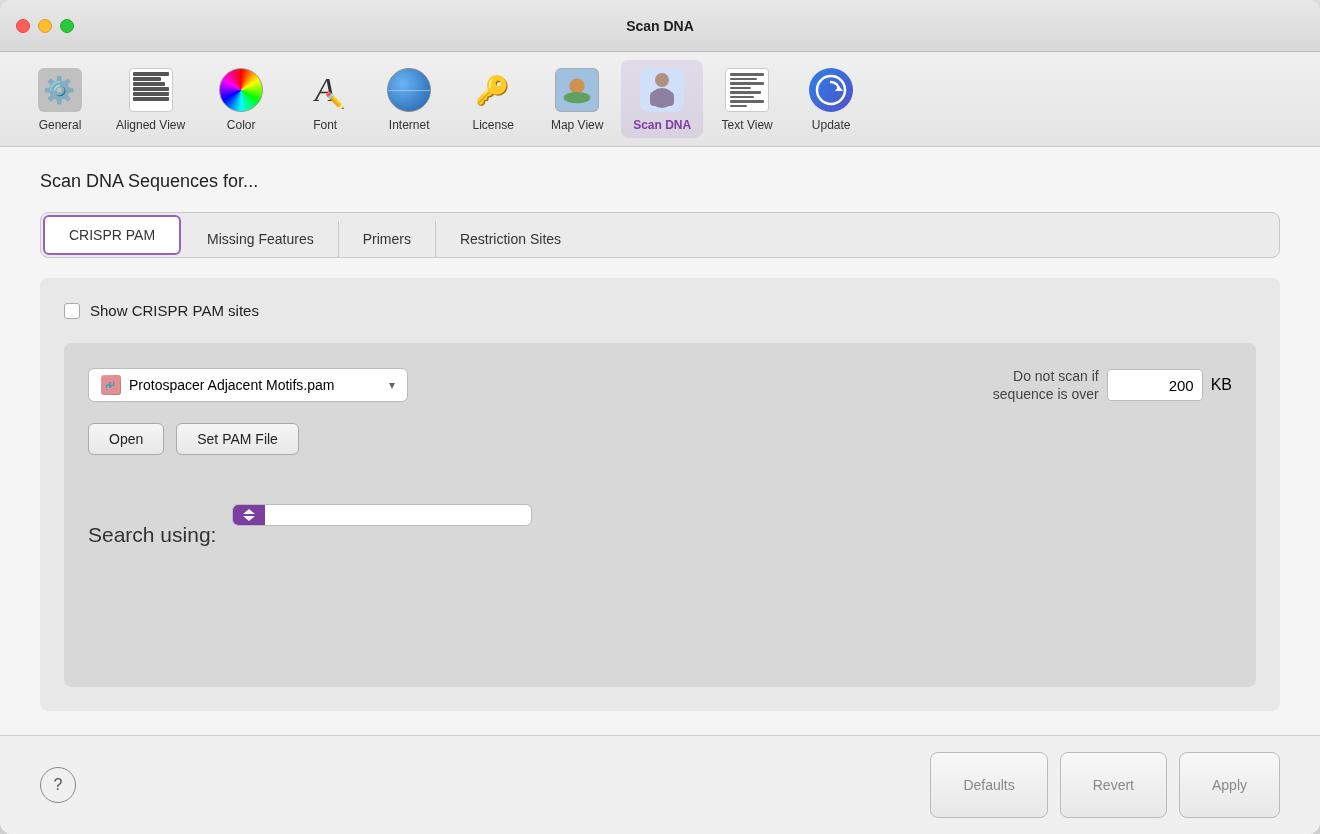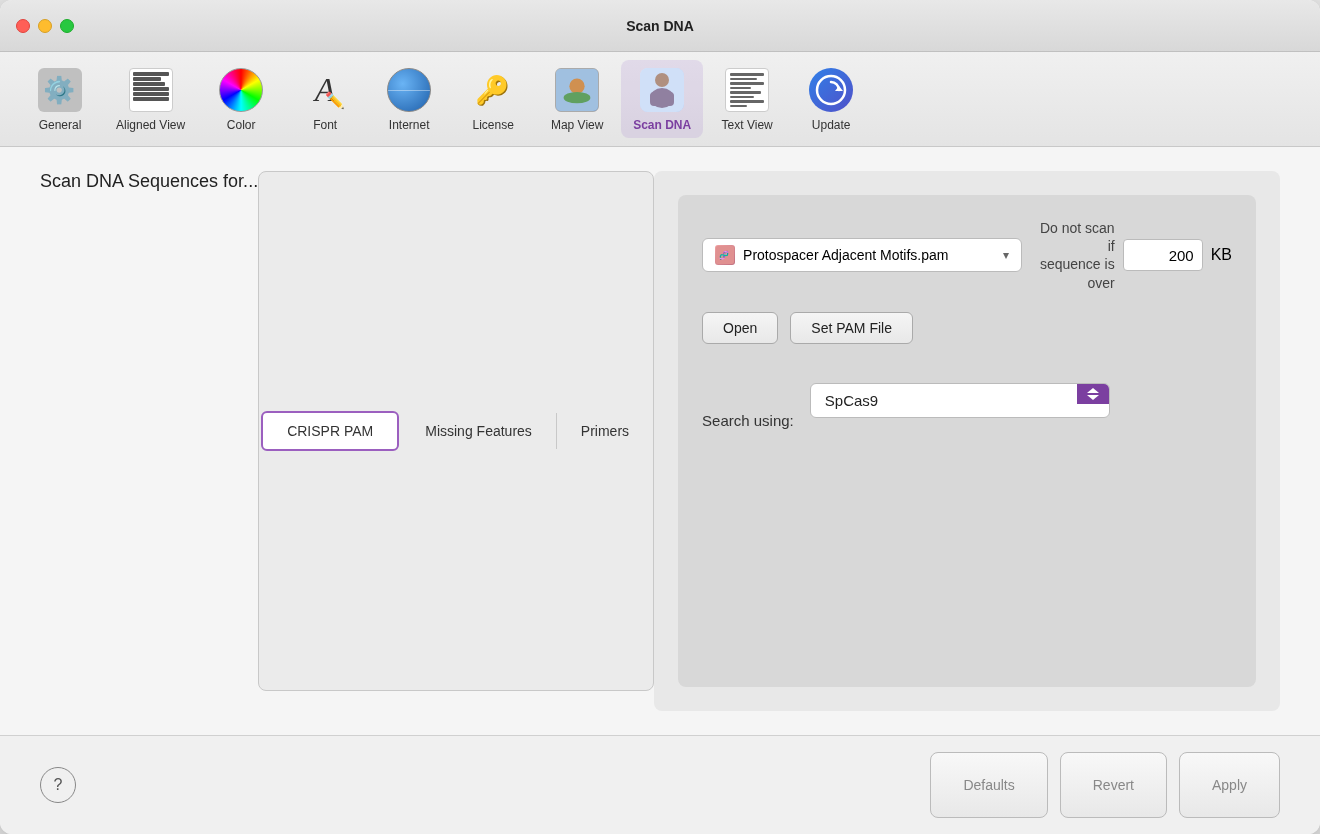--- a/index.html
+++ b/index.html
@@ -123,34 +123,34 @@
     }
 
     .icon-aligned-view .line:nth-child(2) { width: 80%; }
     .icon-aligned-view .line:nth-child(3) { width: 90%; }
 
     
     .content {
       flex: 1;
       padding: 24px 40px;
       display: flex;
-      flex-direction: row;
+      flex-direction: column;
     }
 
     .section-title {
       font-size: 18px;
       font-weight: 400;
       color: #222;
       margin-bottom: 20px;
     }
 
     
     .tab-bar {
       display: flex;
-      align-items: center;
+      align-items: flex-end;
       border: 1px solid #c8c8c8;
       border-radius: 8px;
       overflow: hidden;
       background: #ebebeb;
       margin-bottom: 20px;
     }
 
     .tab {
       padding: 10px 24px;
       font-size: 14px;
@@ -259,21 +259,21 @@
     }
 
     .limit-label {
       font-size: 14px;
       color: #444;
       line-height: 1.3;
       text-align: right;
     }
 
     .limit-input {
-      width: 80px;
+      width: 96px;
       height: 32px;
       border: 1px solid #bbb;
       border-radius: 4px;
       background: white;
       font-size: 15px;
       text-align: right;
       padding: 0 8px;
       outline: none;
     }
 
@@ -299,21 +299,21 @@
     }
 
     .search-row {
       display: flex;
       align-items: center;
       gap: 16px;
       margin-top: 8px;
     }
 
     .search-label {
-      font-size: 15px;
+      font-size: 21px;
       color: #333;
       margin-top: 40px;
     }
 
     .search-select {
       display: flex;
       align-items: center;
       background: white;
       border: 1px solid #bbb;
       border-radius: 6px;
@@ -604,24 +604,31 @@
     <div class="tab-bar">
       <div class="tab active">
         <span>CRISPR PAM</span>
       </div>
       <div class="tab">
         <span>Missing Features</span>
       </div>
       <div class="tab">
         <span>Primers</span>
       </div>
+      <div class="tab">
+        <span>Restriction Sites</span>
+      </div>
     </div>
 
     <div class="panel">
 
+      <div class="checkbox-row">
+        <div class="checkbox"></div>
+        <span class="checkbox-label">Show CRISPR PAM sites</span>
+      </div>
 
       <div class="inner-panel">
 
         <div class="file-row">
           <div class="file-selector">
             <div class="file-selector-icon">
               <svg width="18" height="18" viewBox="0 0 18 18">
                 <rect width="18" height="18" rx="2" fill="#e09090"></rect>
                 <text x="3" y="12" font-size="8" fill="white" font-family="monospace">🧬</text>
               </svg>
@@ -638,21 +645,20 @@
         </div>
 
         <div class="button-row">
           <button class="btn">Open</button>
           <button class="btn">Set PAM File</button>
         </div>
 
         <div class="search-row">
           <span class="search-label">Search using:</span>
           <div class="search-select">
-            <span class="search-select-value">SpCas9</span>
             <div class="search-select-arrow">
               <svg width="16" height="20" viewBox="0 0 16 20">
                 <polygon points="8,4 14,9 2,9" fill="white"></polygon>
                 <polygon points="8,16 14,11 2,11" fill="white"></polygon>
               </svg>
             </div>
           </div>
         </div>
 
       </div>

